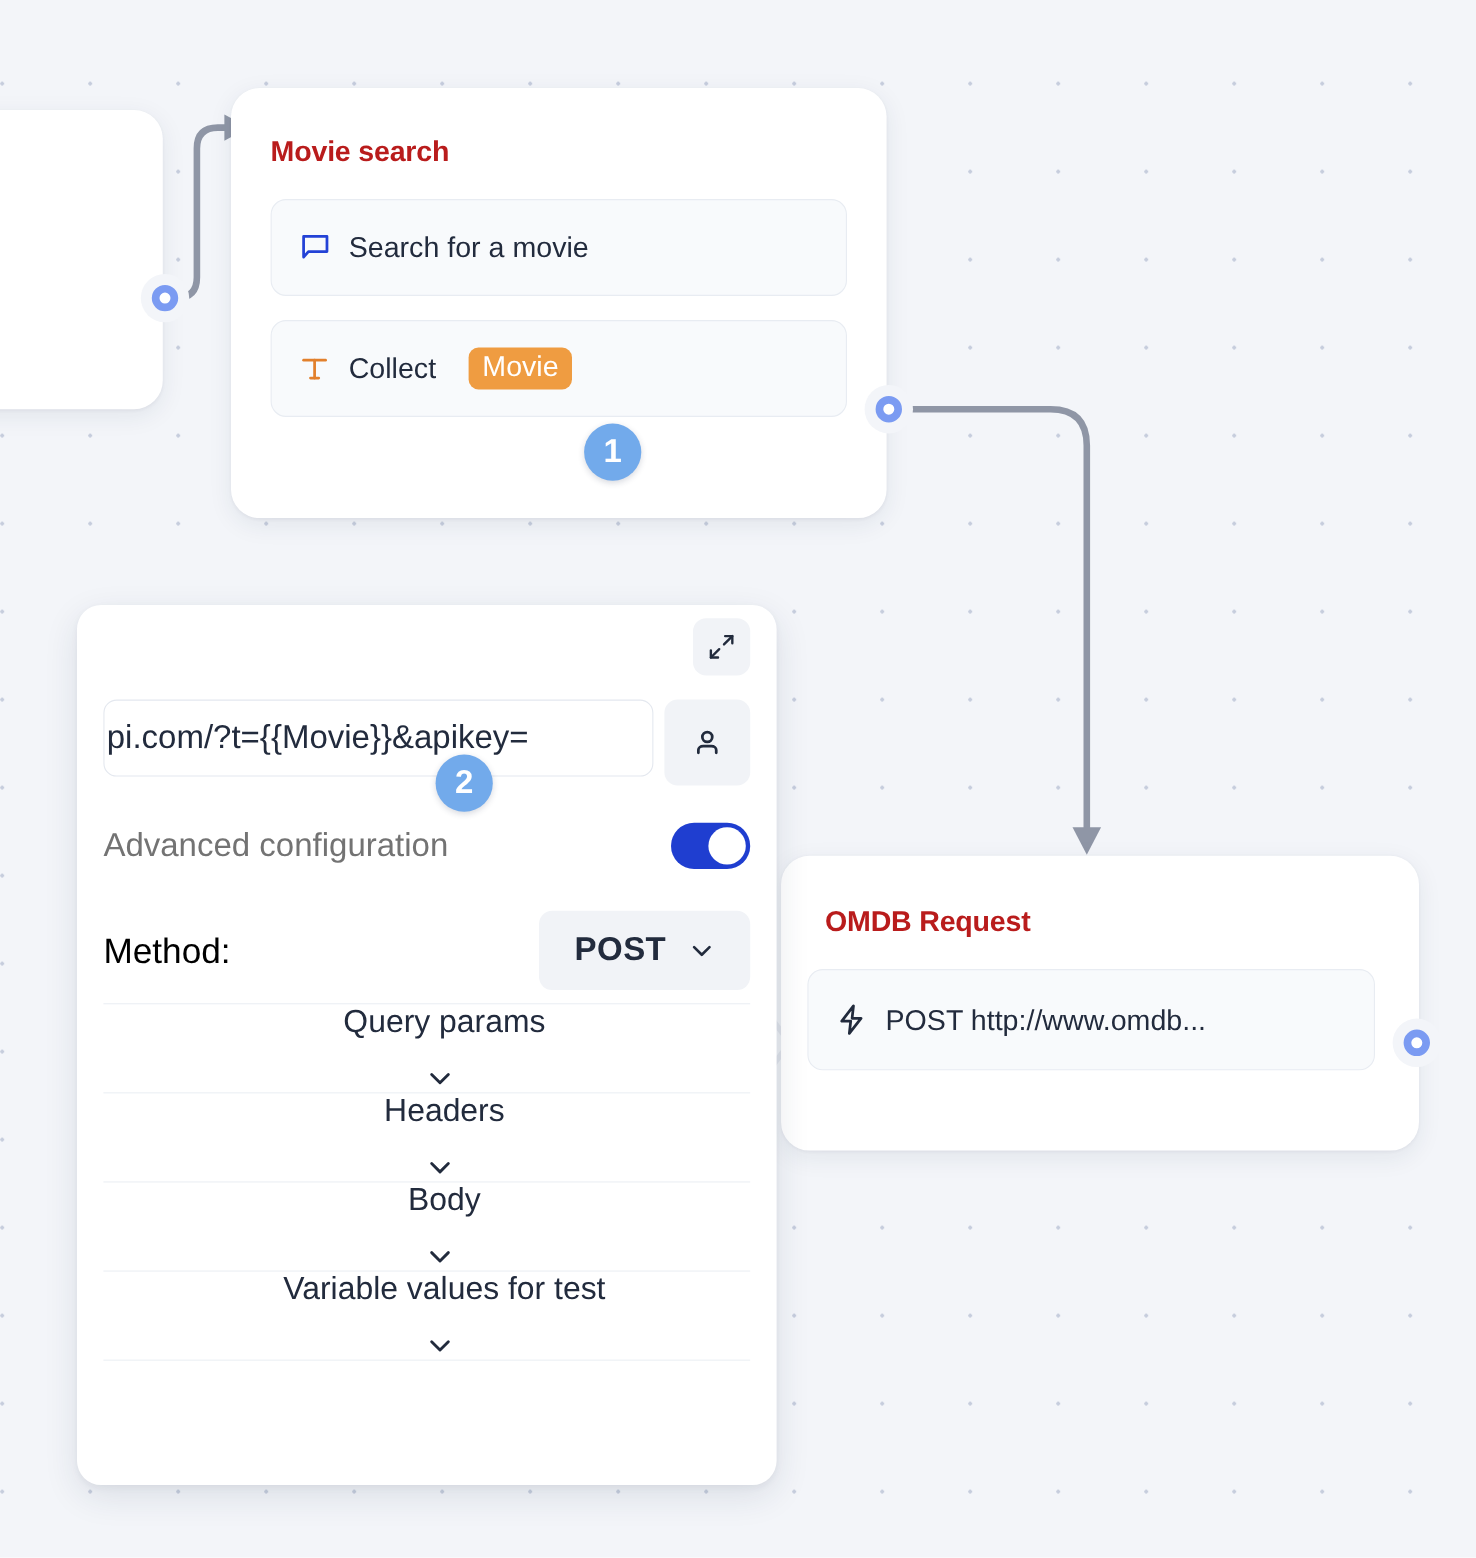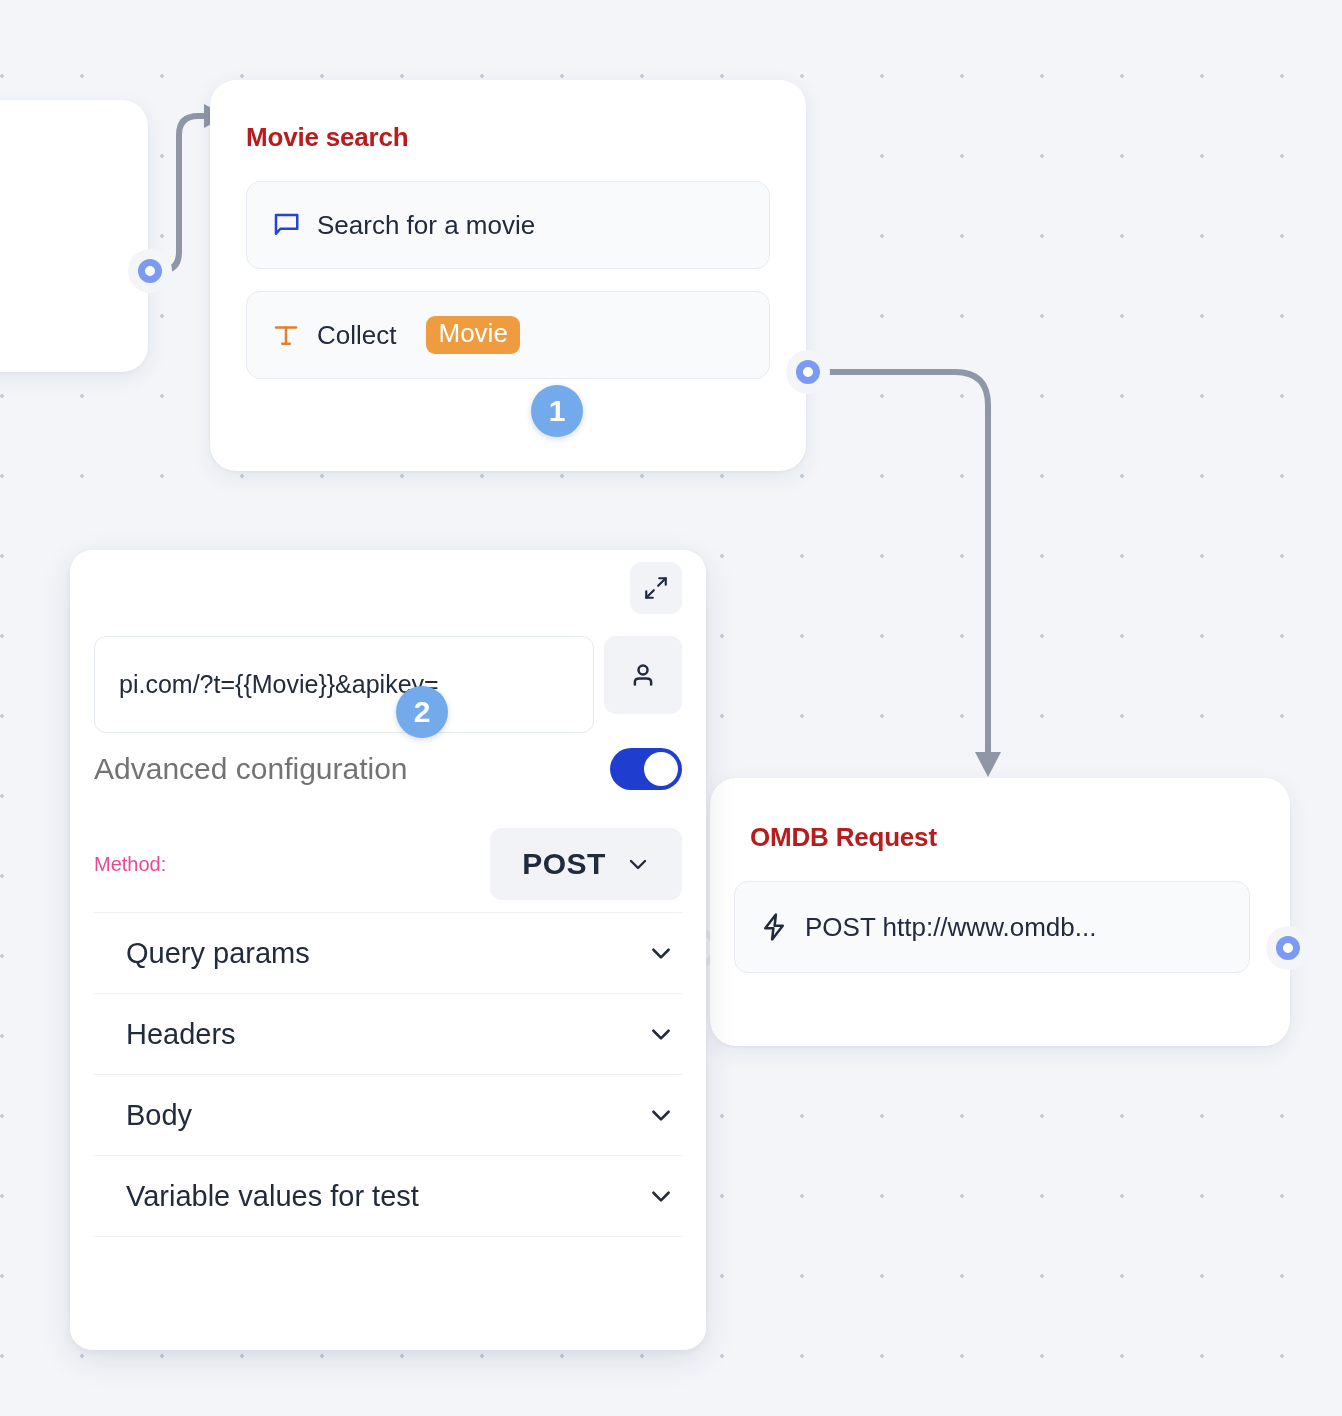--- a/index.html
+++ b/index.html
@@ -144,28 +144,28 @@
   }
   .url-row {
     position: absolute;
     left: 24px; top: 86px;
     display: flex;
     gap: 10px;
     width: 588px;
   }
   .url-input {
     flex: 1 1 auto;
-    height: 97px;
+    height: 70px;
     border: 1px solid #e4e8ef;
     border-radius: 12px;
     background: #ffffff;
     font-family: "Liberation Sans", sans-serif;
-    font-size: 25px;
+    font-size: 30px;
     color: #222b3d;
-    padding: 0 24px;
+    padding: 0 2px;
     outline: none;
     text-overflow: clip;
   }
   .user-btn {
     flex: 0 0 auto;
     width: 78px; height: 78px;
     border-radius: 12px;
     background: #f1f3f7;
     border: none;
     display: flex; align-items: center; justify-content: center;
@@ -197,21 +197,21 @@
     background: #ffffff;
   }
   .method-row {
     position: absolute;
     left: 24px; top: 278px;
     width: 588px;
     display: flex;
     align-items: center;
     justify-content: space-between;
   }
-  .method-label { font-size: 20px; color: #ec4899; }
+  .method-label { font-size: 32px; color: #000000; }
   .method-select {
     width: 192px; height: 72px;
     border-radius: 12px;
     background: #f1f3f7;
     display: flex;
     align-items: center;
     justify-content: center;
     gap: 20px;
     cursor: pointer;
   }
@@ -224,20 +224,21 @@
     border-top: 1px solid #eceff4;
   }
   .acc-item {
     height: 81px;
     display: flex;
     align-items: center;
     justify-content: space-between;
     border-bottom: 1px solid #eceff4;
     padding: 0 0 0 32px;
     cursor: pointer;
+    flex-direction: column;
   }
   .acc-label { font-size: 29px; color: #222b3d; }
   .acc-chev { margin-right: 8px; display: flex; align-items: center; }
 
   .test-btn {
     position: absolute;
     left: 24px; top: 738px;
     width: 588px; height: 78px;
     background: #1f3ed0;
     color: #ffffff;

